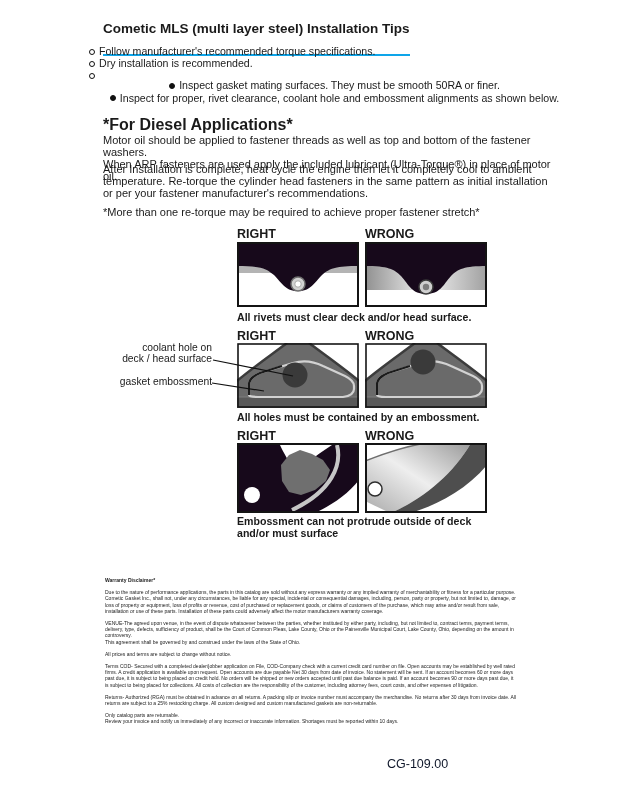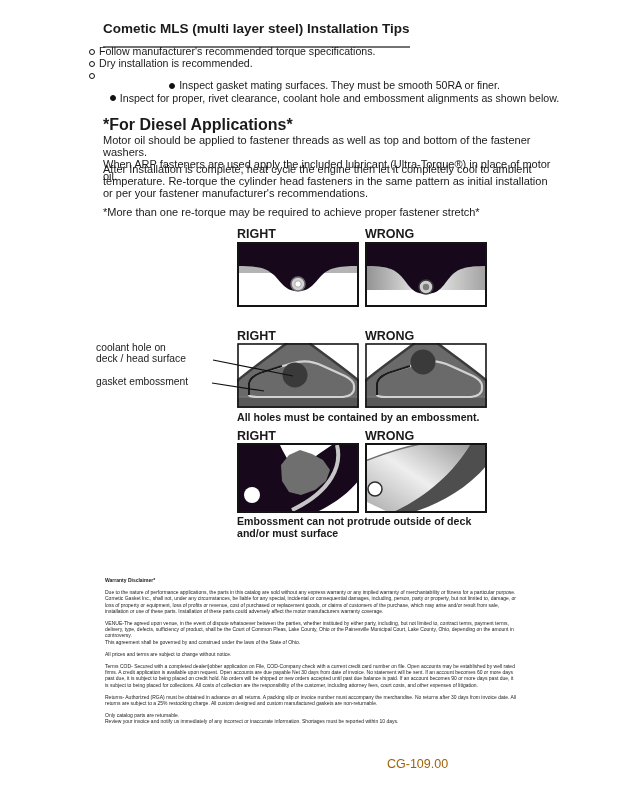--- a/index.html
+++ b/index.html
@@ -11,54 +11,54 @@
   }
   html,body{margin:0;padding:0;background:#ffffff;}
   #page{
     position:relative;width:618px;height:800px;background:#ffffff;
     font-family:"Liberation Sans","DejaVu Sans",sans-serif;
     color:var(--text_black);overflow:hidden;
   }
   .abs{position:absolute;}
   
   #title{left:103px;top:21px;font-size:13.5px;font-weight:bold;
-         border-bottom:2px solid #737373;padding-bottom:10px;white-space:nowrap;}
+         border-bottom:2px solid #0ea5e9;padding-bottom:18px;white-space:nowrap;}
   
   #bullets{left:89px;top:45px;font-size:10.6px;line-height:12.4px;width:470px;}
   .brow{display:flex;align-items:flex-start;white-space:nowrap;}
   .brow.sub{margin-left:21px;justify-content:center;}
   .marker{flex:0 0 auto;width:4px;height:4px;border:1px solid #111;border-radius:50%;
           margin:3.5px 4px 0 0;background:#fff;}
   .marker.filled{background:#111;}
   
   #diesel-h{left:103px;top:116px;font-size:16px;font-weight:bold;white-space:nowrap;}
   .para{left:103px;width:460px;font-size:11px;line-height:12.1px;white-space:pre-line;}
   #p1{top:134px;}
   #p2{top:163px;}
   #p3{top:206px;white-space:nowrap;}
   
   .dlabel{width:122px;font-size:12.5px;font-weight:bold;white-space:nowrap;}
   .dbox{width:122px;}
   .dbox svg{display:block;}
   .caption{font-size:10.6px;font-weight:bold;line-height:12px;white-space:pre-line;}
-  .ann{width:116px;font-size:10.3px;line-height:11px;white-space:pre-line;}
+  .ann{width:116px;text-align:right;font-size:10.3px;line-height:11px;white-space:pre-line;}
   #leader-lines{left:0;top:0;pointer-events:none;}
   
   .ink{fill:var(--diagram_black);}
   .whitefill{fill:#ffffff;}
   .deckband{fill:var(--deck_gray);}
   .gasketbg{fill:var(--gasket_gray);}
   .holefill{fill:var(--hole_dark);}
   .boxborder{fill:none;stroke:#141414;}
   
   #legal{left:105px;top:577px;width:412px;font-size:5px;line-height:6.2px;color:#222;}
   #legal .lp{margin:0 0 6px 0;white-space:pre-line;}
   #legal-h{font-weight:bold;margin:0 0 6px 0;}
   
-  #footer-code{left:387px;top:757px;font-size:12.5px;color:#a16207;white-space:nowrap;}
+  #footer-code{left:387px;top:757px;font-size:12.5px;color:#0f172a;white-space:nowrap;}
 </style>
 </head>
 <body>
 
 <div id="page">
 
   <div id="title" class="abs">Cometic MLS (multi layer steel) Installation Tips</div>
 
   <div id="bullets" class="abs">
     <div class="brow">
@@ -116,20 +116,21 @@
       </defs>
       <rect x="0" y="0" width="122" height="65" class="whitefill"></rect>
       <rect x="0" y="24" width="122" height="24" fill="url(#g1)"></rect>
       <path class="ink" d="M0,0 H122 V24 C99,24 93,27 86,34 C78,43 75,52 61,52 C47,52 44,43 36,34 C29,27 23,24 0,24 Z"></path>
       <circle cx="61" cy="45" r="7" fill="#cfcfcf" stroke="#3a3a3a" stroke-width="1.5"></circle>
       <circle cx="61" cy="45" r="3.2" fill="#7d7d7d"></circle>
       <rect x="1" y="1" width="120" height="63" class="boxborder" stroke-width="2"></rect>
     </svg>
   </div>
 
+  <div class="abs caption" style="left:237px;top:311px">All rivets must clear deck and/or head surface.</div>
 
   <div class="abs dlabel" style="left:237px;top:329px">RIGHT</div>
   <div class="abs dlabel" style="left:365px;top:329px">WRONG</div>
 
   <div class="abs ann" style="left:96px;top:342px">coolant hole on
 deck / head surface</div>
   <div class="abs ann" style="left:96px;top:376px">gasket embossment</div>
 
   <div class="abs dbox" style="left:237px;top:343px">
     <svg width="122" height="65" viewBox="0 0 122 65">

